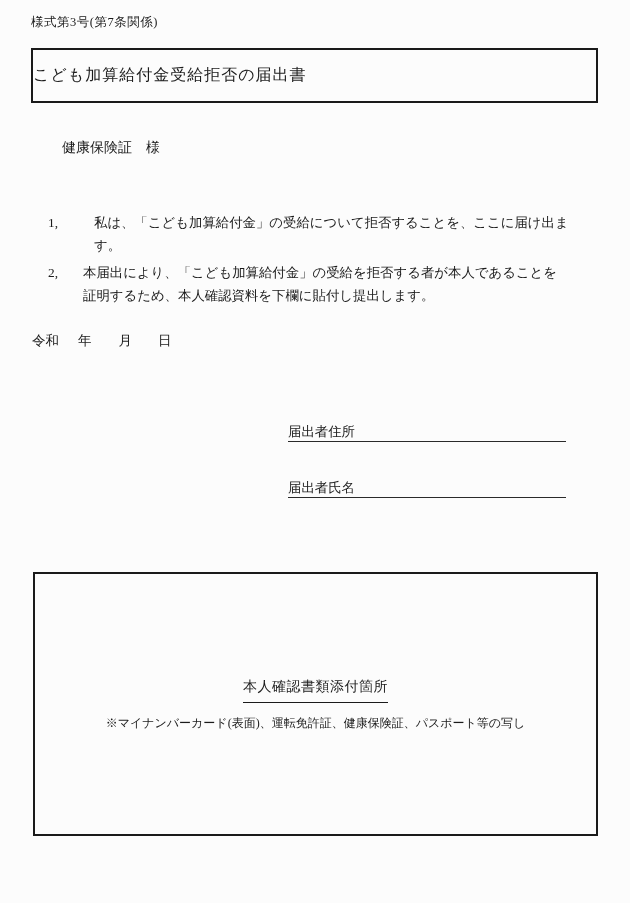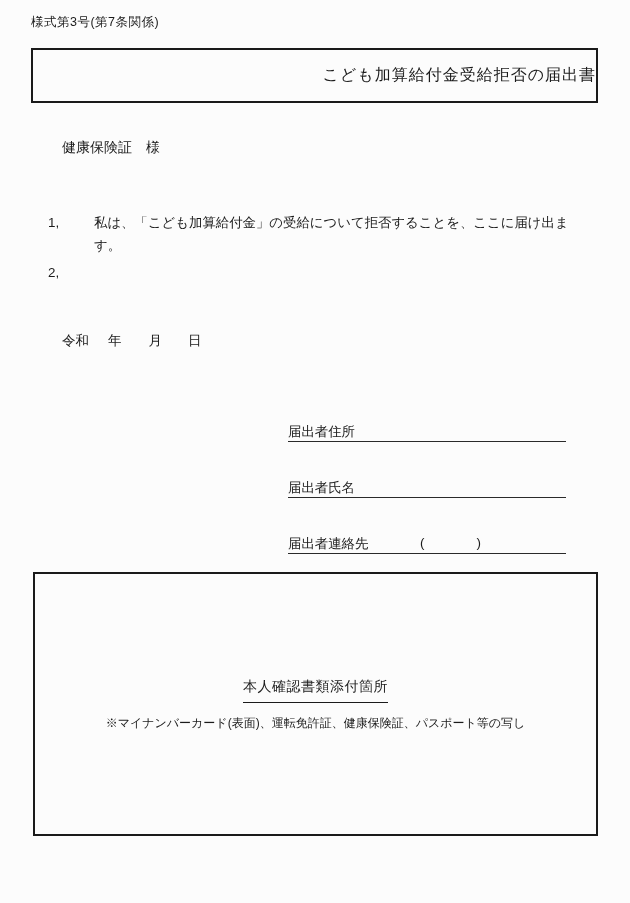--- a/index.html
+++ b/index.html
@@ -3,32 +3,32 @@
 <meta charset="utf-8">
 <style>
   html,body { margin:0; padding:0; }
   body { background:#e9e9e9; }
   .page {
     position:relative;
     width:630px; height:903px;
     margin:0 auto;
     background:#fcfcfc;
     color:#1b1b1b;
-    font-family:Liberation Sans, sans-serif;
+    font-family:Liberation Serif, serif;
     overflow:hidden;
   }
   .form-no {
     position:absolute; left:31px; top:14px;
     font-size:12.5px; letter-spacing:0.5px;
   }
   .title-box {
     position:absolute; left:31px; top:48px;
     width:563px; height:51px;
     border:2px solid #1a1a1a;
-    display:flex; align-items:center; justify-content:flex-end;
+    display:flex; align-items:center; justify-content:flex-start;
   }
   .title { font-size:16px; letter-spacing:1px; }
   .addressee {
     position:absolute; left:62px; top:139px;
     font-size:14px;
   }
   .stamp {
     position:absolute; left:523px; top:127px;
     width:62px; height:62px;
     box-sizing:border-box;
@@ -46,21 +46,21 @@
   }
   .item {
     display:flex;
     font-size:13.4px; line-height:23px;
     margin-bottom:4px;
   }
   .item .num { width:35px; flex:none; }
   .itext-1 { width:505px;margin-left:11px; }
   .itext-2 { width:487px; }
   .date-line {
-    position:absolute; left:62px; top:332px;
+    position:absolute; left:32px; top:332px;
     font-size:13.5px;
     display:flex; align-items:baseline;
   }
   .dl-year  { margin-left:19px; }
   .dl-month { margin-left:27px; }
   .dl-day   { margin-left:26px; }
   .field {
     position:absolute; left:288px;
     width:278px; height:18px;
     border-bottom:1px solid #2a2a2a;
@@ -108,45 +108,39 @@
   <div class="addressee">健康保険証　様</div>
 
 
   <div class="items">
     <div class="item">
       <span class="num">1,</span>
       <span class="itext-1">私は、「こども加算給付金」の受給について拒否することを、ここに届け出ます。</span>
     </div>
     <div class="item">
       <span class="num">2,</span>
+      <span class="itext-2">本届出により、「こども加算給付金」の受給を拒否する者が本人であることを証明するため、本人確認資料を下欄に貼付し提出します。</span>
     </div>
   </div>
 
   <div class="date-line">
     <span class="dl-era">令和</span>
     <span class="dl-year">年</span>
     <span class="dl-month">月</span>
     <span class="dl-day">日</span>
   </div>
 
   <div class="field field-address">
     <span>届出者住所</span>
   </div>
 
   <div class="field field-name">
     <span>届出者氏名</span>
   </div>
 
-  <div class="field field-contact">
-    <span>届出者連絡先</span>
-    <span class="paren-group">
-      <span>(</span>
-      <span class="paren-close">)</span>
-    </span>
-  </div>
 
   <div class="attach-box">
     <div class="attach-heading">
       <span class="u">本人確認書類添付箇所</span>
     </div>
     <div class="attach-note">※マイナンバーカード(表面)、運転免許証、健康保険証、パスポート等の写し</div>
   </div>
 
 </div>
 

